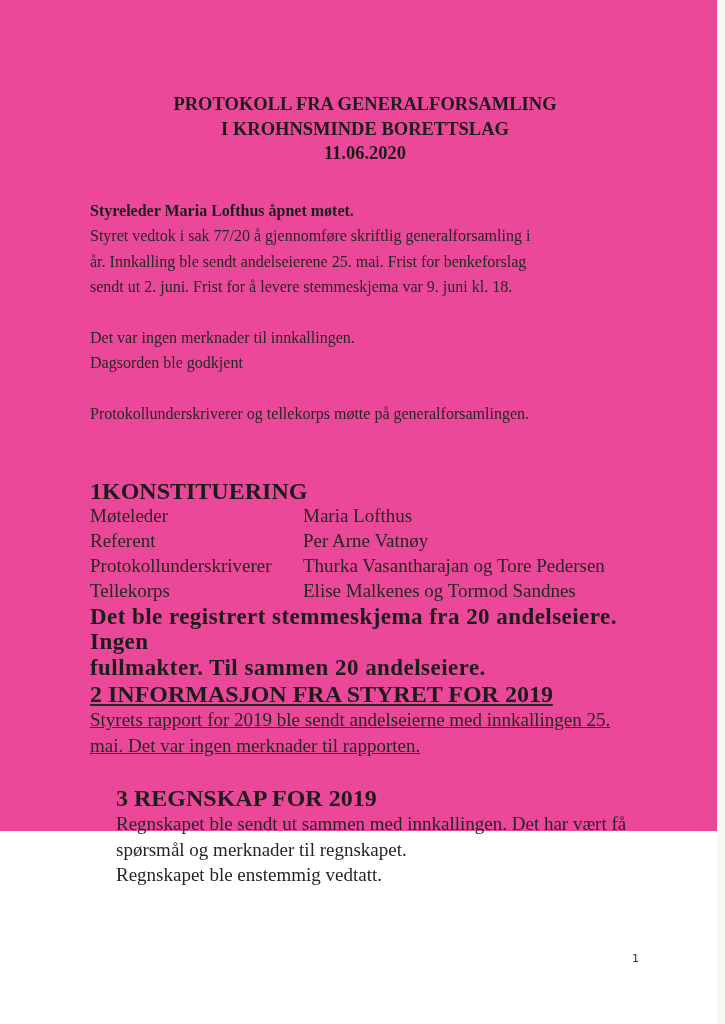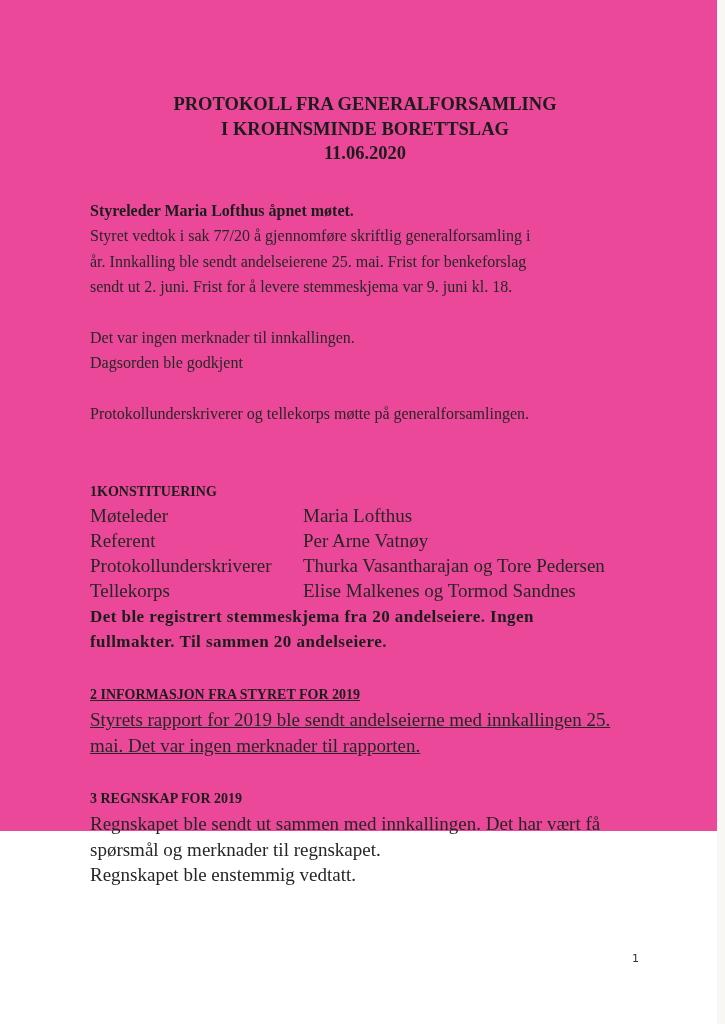--- a/index.html
+++ b/index.html
@@ -61,35 +61,35 @@
     .section {
       position: absolute;
       left: 90px;
       width: 560px;
       font-size: 19px;
       line-height: 25.4px;
       color: #262626;
     }
     .section-heading {
       font-weight: bold;
-      font-size: 14px;
+      font-size: 24px;
       color: #1c1c1c;
     }
     .role-table {
       border-collapse: collapse;
     }
     .role-table td {
       padding: 0;
       vertical-align: top;
       line-height: 24.8px;
     }
     .role-table td.role { width: 213px; margin-left: 8px; }
     .summary-bold {
       font-weight: bold;
-      font-size: 17px;
+      font-size: 23px;
       letter-spacing: 0.45px;
       line-height: 25.5px;
       color: #1c1c1c;
     }
     .page-number {
       position: absolute;
       left: 632px;
       top: 952px;
       font-family: "DejaVu Sans", sans-serif;
       font-size: 11px;
@@ -144,21 +144,21 @@
     <div class="summary-bold">Det ble registrert stemmeskjema fra 20 andelseiere. Ingen</div>
     <div class="summary-bold">fullmakter. Til sammen 20 andelseiere.</div>
   </div>
 
   <div class="section" style="top:682px;text-decoration:underline;">
     <div class="section-heading">2 INFORMASJON FRA STYRET FOR 2019</div>
     <div class="para">Styrets rapport for 2019 ble sendt andelseierne med innkallingen 25.</div>
     <div class="para">mai. Det var ingen merknader til rapporten.</div>
   </div>
 
-  <div class="section" style="top:786px;">
+  <div class="section" style="top:786px;margin-left:26px;">
     <div class="section-heading">3 REGNSKAP FOR 2019</div>
     <div class="para">Regnskapet ble sendt ut sammen med innkallingen. Det har vært få</div>
     <div class="para">spørsmål og merknader til regnskapet.</div>
     <div class="para">Regnskapet ble enstemmig vedtatt.</div>
   </div>
 
   <div class="page-number">1</div>
 </div>
 
 <div class="page-edge"></div>

